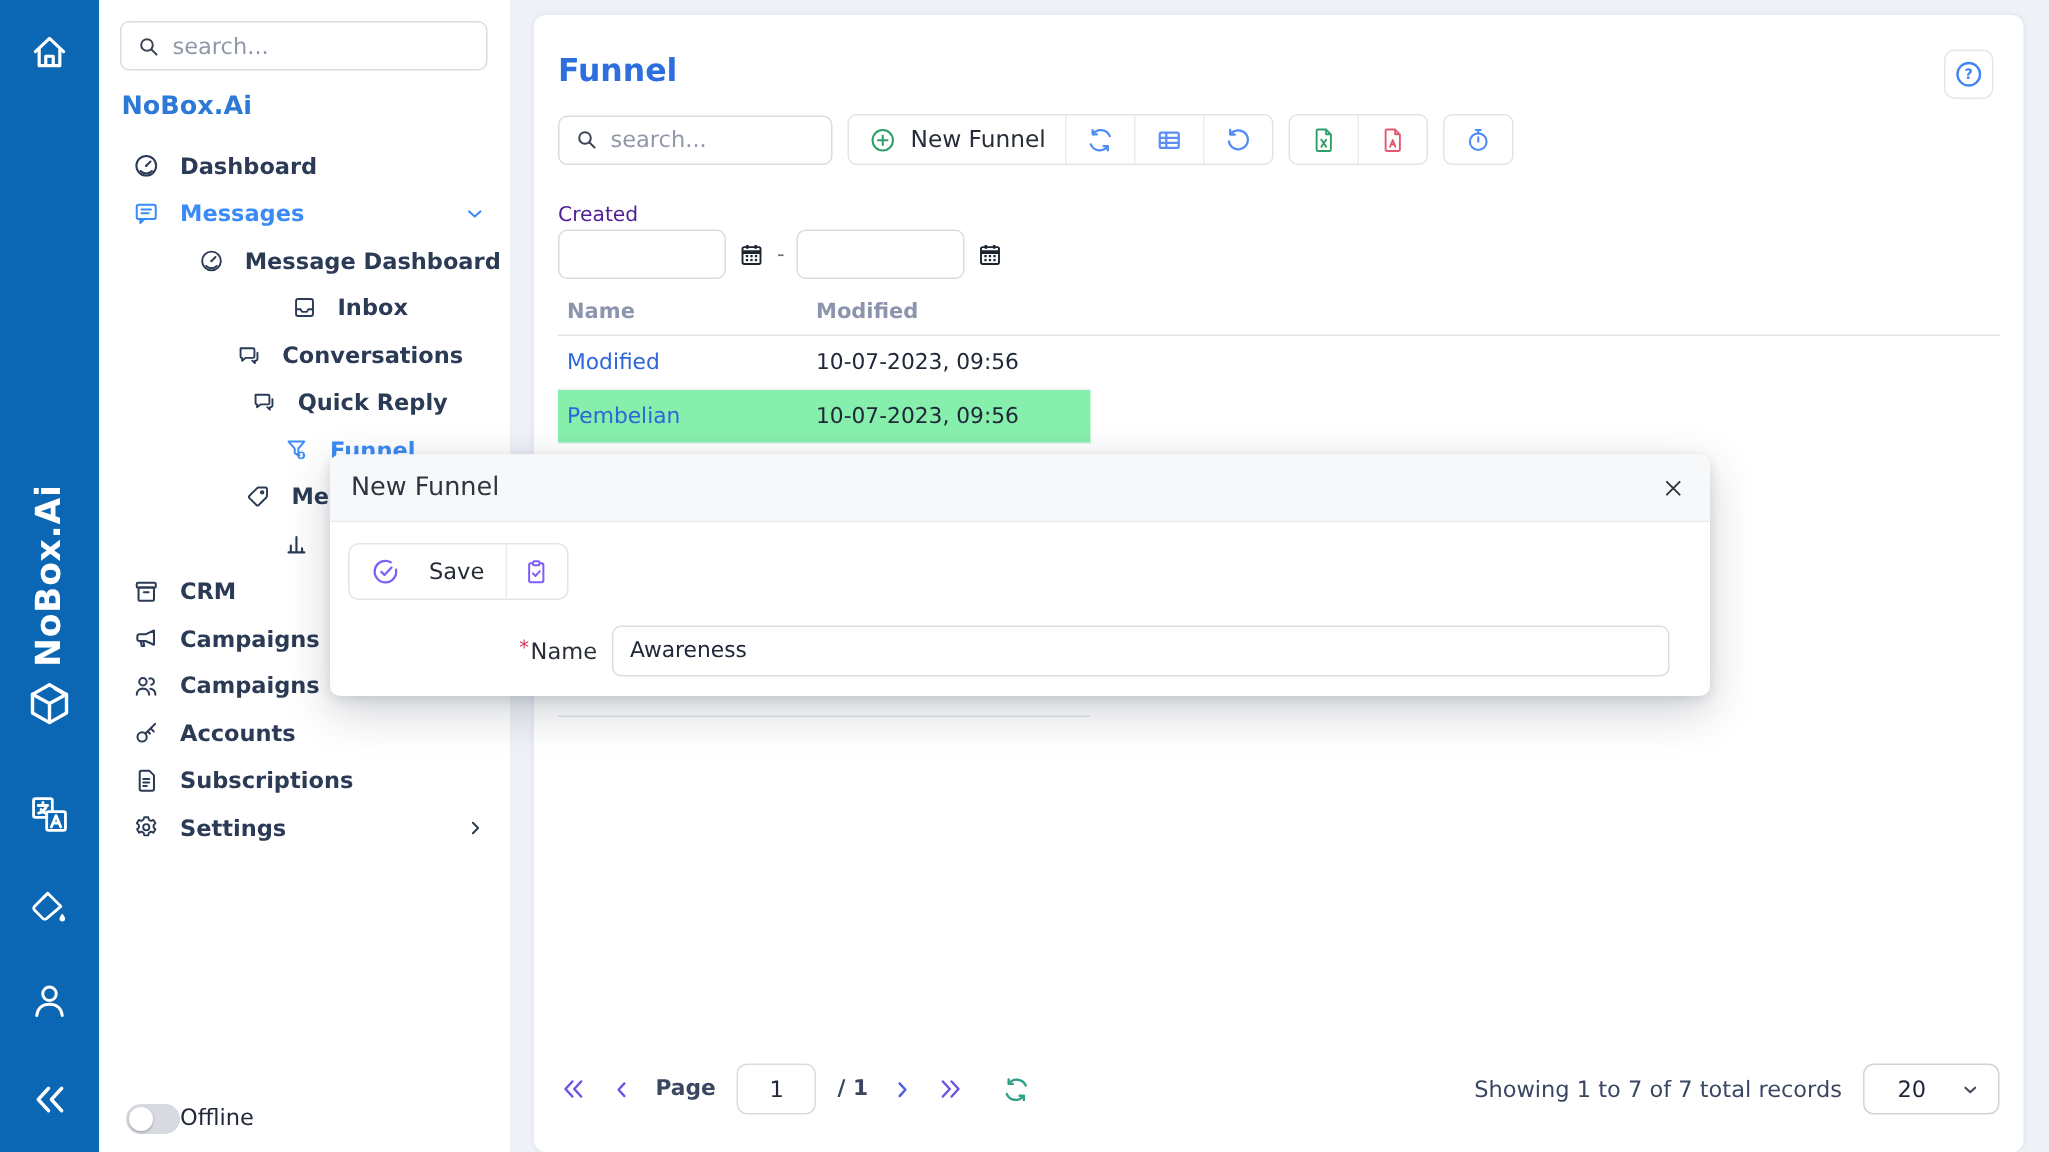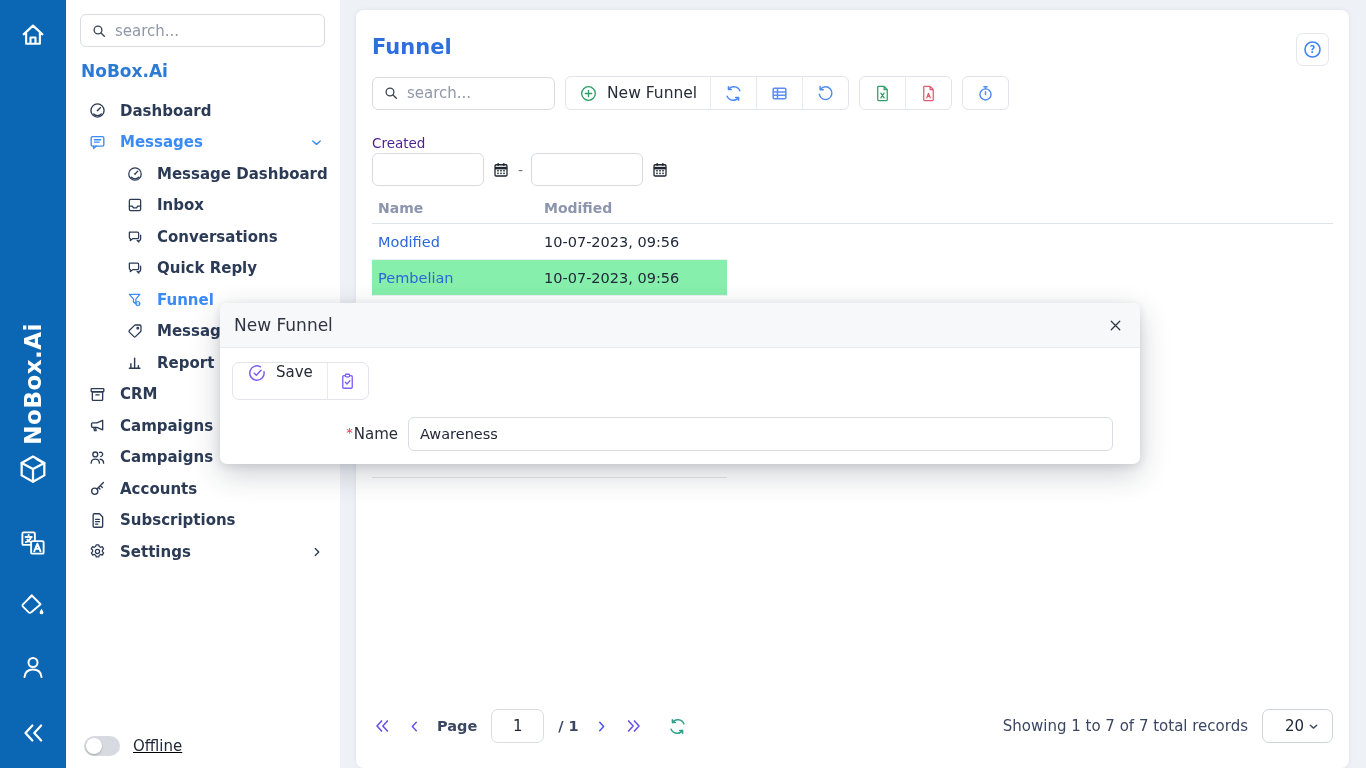--- a/index.html
+++ b/index.html
@@ -24,25 +24,25 @@
   .sidebar { position:absolute; left:66px; top:0; width:274px; height:768px; background:#fff; z-index:4; }
   .sb-search { position:absolute; left:14px; top:14px; width:245px; height:33px; border:1px solid #d8dce2; border-radius:6px;
                display:flex; align-items:center; padding:0 10px; gap:8px; background:#fff; }
   .sb-search input { border:none; outline:none; width:100%; font-size:15px; color:#3a4254; font-family:inherit; }
   .sb-search input::placeholder { color:#8f97a8; }
   .sb-brand { position:absolute; left:15px; top:61px; font-size:17px; font-weight:700; color:#2c7ad6; }
   .nav { position:absolute; left:0; top:95px; width:274px; display:flex; flex-direction:column; }
   .nav-item { height:31.5px; display:flex; align-items:center; gap:13px; padding-left:22px; position:relative;
               font-size:15px; font-weight:600; color:#2b3a55; cursor:pointer; }
   .nav-item .ic { color:#2b3a55; flex:0 0 auto; }
-  .nav-item.sub { padding-left:60px; }
+  .nav-item.sub { padding-left:60px;justify-content:center; }
   .nav-item.active, .nav-item.active .ic { color:#3b8bf6; }
   .nav-chevron { position:absolute; right:16px; color:#3b8bf6; }
   .nav-chevron.dark { color:#2b3a55; }
-  .offline { position:absolute; left:18px; bottom:12px; display:flex; align-items:center; gap:13px;text-decoration:underline; }
+  .offline { position:absolute; left:18px; bottom:12px; display:flex; gap:0; }
   .toggle { width:36px; height:20px; border-radius:10px; background:#d8dae1; position:relative; cursor:pointer; }
   .toggle .knob { position:absolute; left:2px; top:2px; width:16px; height:16px; border-radius:50%; background:#fff;
                   box-shadow:0 1px 2px rgba(0,0,0,.25); }
   .offline-label { font-size:15px; color:#20283a; font-weight:500; }
 
   
   .main { position:absolute; left:340px; top:0; width:1026px; height:768px; background:#eef1f6; }
   .card { position:absolute; left:16px; top:10px; right:17px; bottom:0; background:#fff; border-radius:8px;
           box-shadow:0 0 5px rgba(25,45,85,.07); }
   .help-btn { position:absolute; top:23px; right:20px; width:33px; height:33px; border:1px solid #e4e7ec; border-radius:7px;
@@ -78,35 +78,35 @@
   .pg-left { display:flex; align-items:center; gap:14px; }
   .pg-arrow { cursor:pointer; color:#6a56e6; display:flex; align-items:center; }
   .pg-arrow.next { color:#4b5ae8; }
   .pg-label { font-size:14.5px; color:#3a4662; font-weight:600; }
   .pg-input { width:53px; height:34px; border:1px solid #d9dde3; border-radius:7px; text-align:center; font-size:15px;
               color:#20283a; outline:none; font-family:inherit; }
   .pg-total { font-size:14.5px; color:#3a4662; font-weight:600; }
   .pg-refresh { color:#30a08a; cursor:pointer; margin-left:10px; display:flex; }
   .pg-right { display:flex; align-items:center; gap:14px; }
   .pg-showing { font-size:15px; color:#3a4662; }
-  .pg-size { width:71px; height:34px; border:1px solid #cfd4db; border-radius:7px; display:flex; align-items:center;
+  .pg-size { width:91px; height:34px; border:1px solid #cfd4db; border-radius:7px; display:flex; align-items:center;
              justify-content:space-between; padding:0 12px 0 22px; cursor:pointer; background:#fff; }
   .pg-size-val { font-size:15px; color:#20283a; }
   .pg-size .chev { color:#444b57; }
 
   
   .modal { position:absolute; left:220px; top:303px; width:920px; height:161px; background:#fff; border-radius:7px;
            box-shadow:0 10px 30px rgba(30,40,60,.22), 0 2px 8px rgba(30,40,60,.12); z-index:20; }
   .modal-header { height:45px; background:#f7f8fa; border-bottom:1px solid #e8eaee; border-radius:7px 7px 0 0;
                   display:flex; align-items:center; justify-content:space-between; padding:0 16px 0 14px; }
   .modal-title { font-size:17px; color:#2f3440; font-weight:500; }
   .modal-close { cursor:pointer; color:#2f3440; display:flex; }
   .save-group { position:absolute; left:12px; top:59px; display:flex; align-items:stretch; height:38px;
                 border:1px solid #e3e5ea; border-radius:7px; background:#fff; }
-  .save-btn { display:flex; gap:9px; padding:0 14px; cursor:pointer; }
+  .save-btn { display:flex; align-items:center; gap:19px; padding:0 14px; cursor:pointer; }
   .save-btn .lbl { font-size:15px; color:#262b36; }
   .clip-btn { width:41px; display:flex; align-items:center; justify-content:center; border-left:1px solid #e9ebf0;
               cursor:pointer; color:#7e5ff5; }
   .form-row { position:absolute; left:12px; right:27px; top:114px; display:flex; align-items:center; }
   .form-label { width:166px; text-align:right; font-size:15px; color:#2a2e3a; white-space:nowrap; }
   .req { color:#e0365a; font-size:13px; vertical-align:top; margin-right:1px; }
   .form-input { flex:1; margin-left:10px; height:34px; border:1px solid #d9dde3; border-radius:6px; padding:0 11px;
                 font-size:14.5px; color:#20283a; outline:none; font-family:inherit; }
 </style>
 </head>

